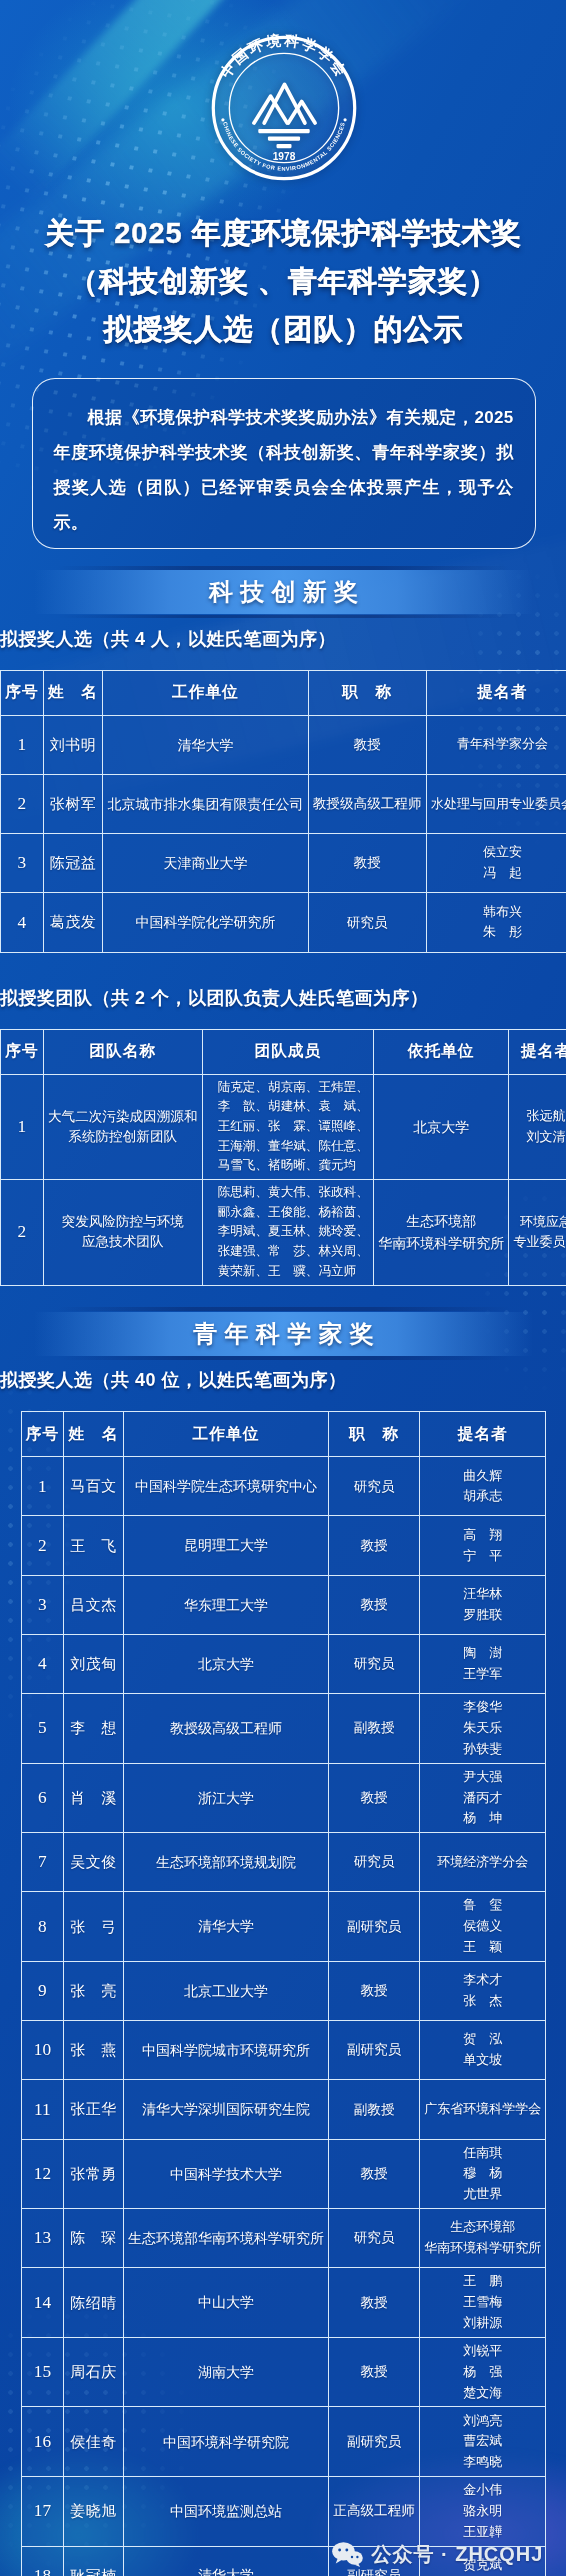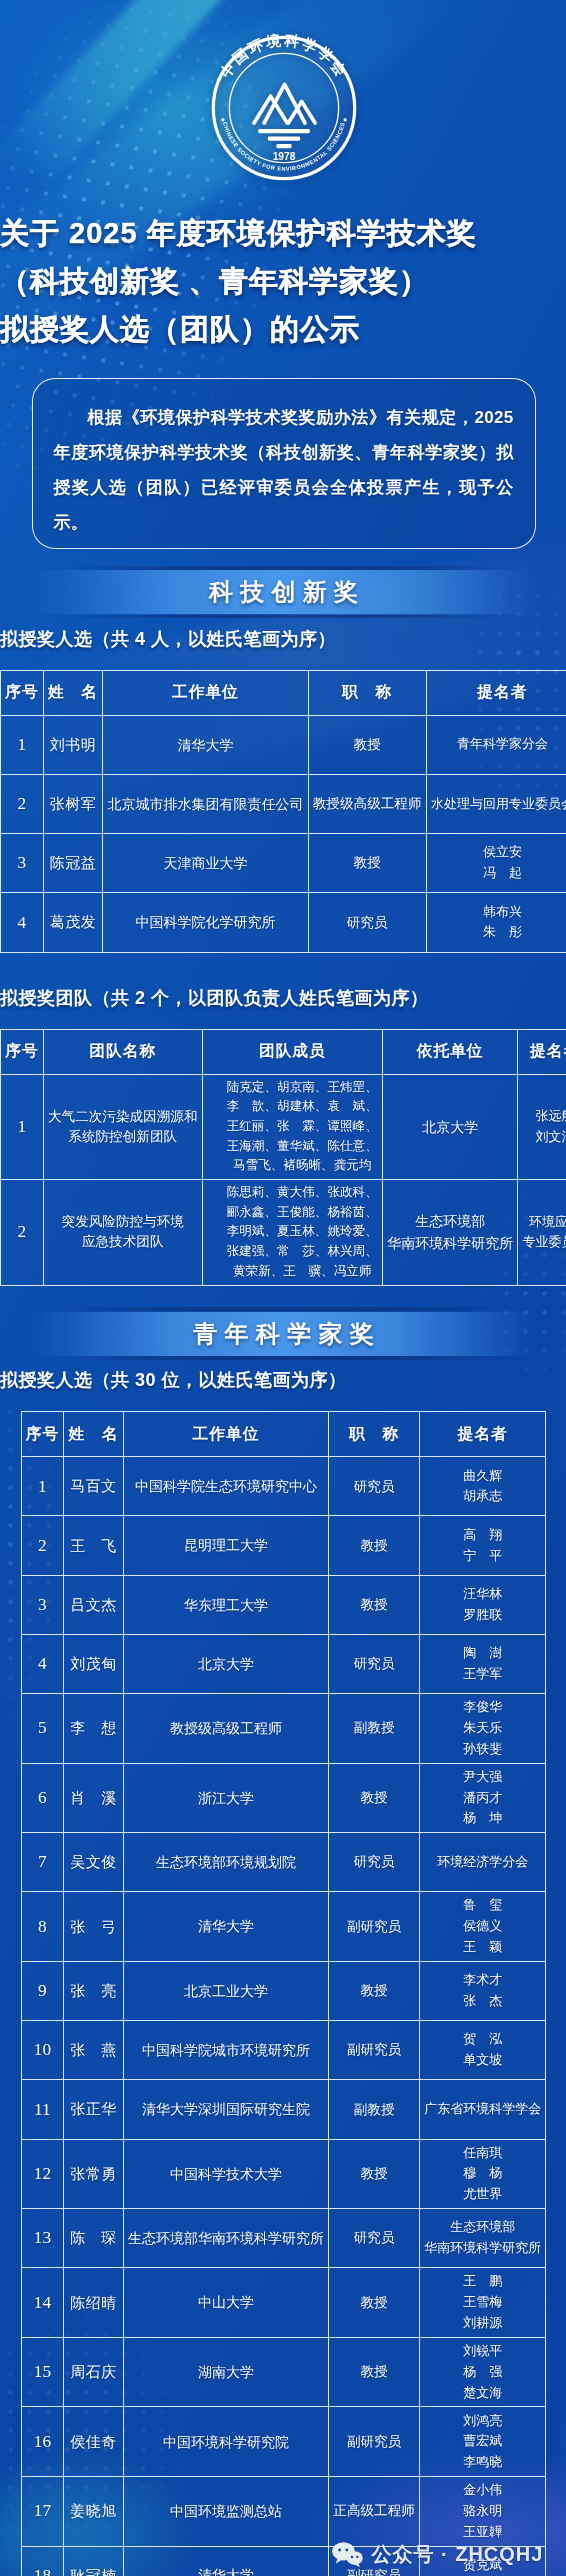--- a/index.html
+++ b/index.html
@@ -26,21 +26,21 @@
   .dots-d{left:-37px;top:2288px;width:231px;height:294px;opacity:.55;}
   .glow-purple{position:absolute;left:42%;bottom:-73px;width:493px;height:231px;
                background:radial-gradient(closest-side,rgba(128,94,222,.55),transparent 72%);filter:blur(4.2px);}
   .glow-teal{position:absolute;left:-89px;bottom:-79px;width:336px;height:241px;
              background:radial-gradient(closest-side,rgba(45,205,215,.5),transparent 72%);filter:blur(4.2px);}
   .content{position:relative;z-index:2;}
   
   .logo-wrap{padding-top:33px;display:flex;justify-content:center;}
   .seal{width:150px;height:150px;filter:drop-shadow(0 1.6px 4.2px rgba(0,25,70,.45));}
   
-  .title{margin-top:26px;color:#fff;font-weight:900;
+  .title{margin-top:26px;text-align:center;color:#fff;font-weight:900;
          text-shadow:0 2.6px 5.2px rgba(2,20,60,.6),0 1px 1px rgba(2,20,60,.5);}
   .title div{font-size:29px;line-height:48px;letter-spacing:1px;-webkit-text-stroke:0.5px rgba(255,255,255,.9);}
   
   .intro{margin:25px 31.5px 0;border:1.6px solid rgba(242,249,255,.95);border-radius:23px;
          background:rgba(6,38,110,.16);padding:21px 21px 8px;color:#fff;font-size:17px;font-weight:700;
          line-height:35px;text-align:justify;text-indent:2em;letter-spacing:0.3px;
          text-shadow:0 1px 2.1px rgba(2,20,60,.45);}
   
   .banner{position:relative;margin-top:21px;height:44px;display:flex;align-items:center;justify-content:center;
           background:linear-gradient(90deg,rgba(45,115,210,0) 6%,rgba(66,142,228,.85) 30%,rgba(76,155,238,.95) 50%,rgba(66,142,228,.85) 70%,rgba(45,115,210,0) 94%);}
@@ -61,21 +61,21 @@
   .award-table th,.award-table td{border:1.3px solid #d9eaf9;color:#fff;text-align:center;vertical-align:middle;
                padding:3.1px 4.2px;white-space:pre;text-shadow:0 1px 1.6px rgba(2,20,60,.4);}
   .award-table th{font-size:15.7px;font-weight:700;height:38px;letter-spacing:1px;}
   .award-table td{font-size:14.7px;line-height:1.6;height:52px;font-weight:400;}
   .cell-seq{font-family:"Liberation Serif","DejaVu Serif",serif;}
   td.cell-seq{font-size:17.3px;}
   td.cell-name{font-size:15px;letter-spacing:0.5px;}
   td.cell-unit{font-size:14px;}
   td.cell-title{font-size:13.6px;}
   td.cell-nominator{font-size:13px;line-height:1.6;}
-  td.cell-members{font-size:12.6px;text-align:center;padding-left:24px;line-height:1.56;}
+  td.cell-members{font-size:12.6px;text-align:left;padding-left:15px;line-height:1.56;}
   td.cell-team_name{font-size:13.6px;line-height:1.5;}
   
   .footer{position:absolute;z-index:3;right:23.6px;bottom:8px;display:flex;align-items:center;gap:7.3px;
           color:#e3e9f0;font-size:20px;font-weight:700;letter-spacing:1px;text-shadow:0 1px 2.1px rgba(10,20,60,.4);}
   .wechat-icon{width:33px;height:27px;}
 </style>
 </head>
 <body>
 
 <div class="page">
@@ -234,21 +234,21 @@
 华南环境科学研究所</td>
             <td class="cell-nominator">环境应急
 专业委员会</td>
           </tr>
         </tbody>
       </table>
 
     <div class="banner mt-banner2">
       <span>青年科学家奖</span>
     </div>
-    <div class="subtitle">拟授奖人选（共 30 位，以姓氏笔画为序）</div>
+    <div class="subtitle">拟授奖人选（共 40 位，以姓氏笔画为序）</div>
     <table class="award-table">
         <colgroup>
           <col style="width: 30px;">
           <col style="width: 52px;">
           <col style="width: 178px;">
           <col style="width: 105px;">
           <col style="width: 133px;">
         </colgroup>
         <thead>
           <tr>

